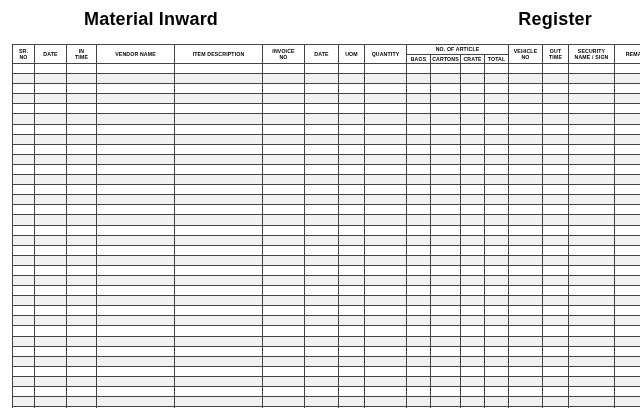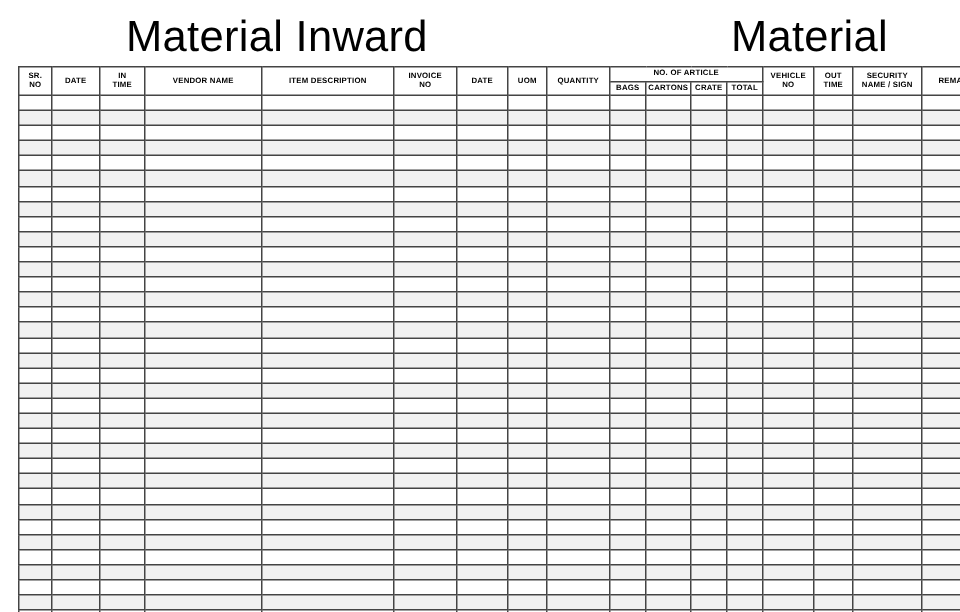--- a/index.html
+++ b/index.html
@@ -21,22 +21,22 @@
     background: #ffffff;
   }
   .title-bar {
     display: flex;
     align-items: flex-start;
     justify-content: space-between;
     padding: 10px 48px 6px 84px;
     box-sizing: border-box;
   }
   .title-left, .title-right {
-    font-size: 29px;
-    font-weight: normal;
+    font-size: 18px;
+    font-weight: bold;
     letter-spacing: 0.2px;
     line-height: 1.1;
     white-space: nowrap;
   }
   .table-wrap {
     position: absolute;
     left: 12px;
     top: 44px;
     width: 616px;
   }
@@ -73,21 +73,21 @@
   .hdr-h2 { height: 8px; }
   .nowrap { white-space: nowrap; }
 </style>
 </head>
 <body>
 
 <div class="page">
 
   <div class="title-bar">
     <div class="title-left">Material Inward</div>
-    <div class="title-right">Material</div>
+    <div class="title-right">Register</div>
   </div>
 
   <div class="table-wrap">
     <table class="register">
       <colgroup>
         <col style="width:22px">
         <col style="width:32px">
         <col style="width:30px">
         <col style="width:78px">
         <col style="width:88px">

